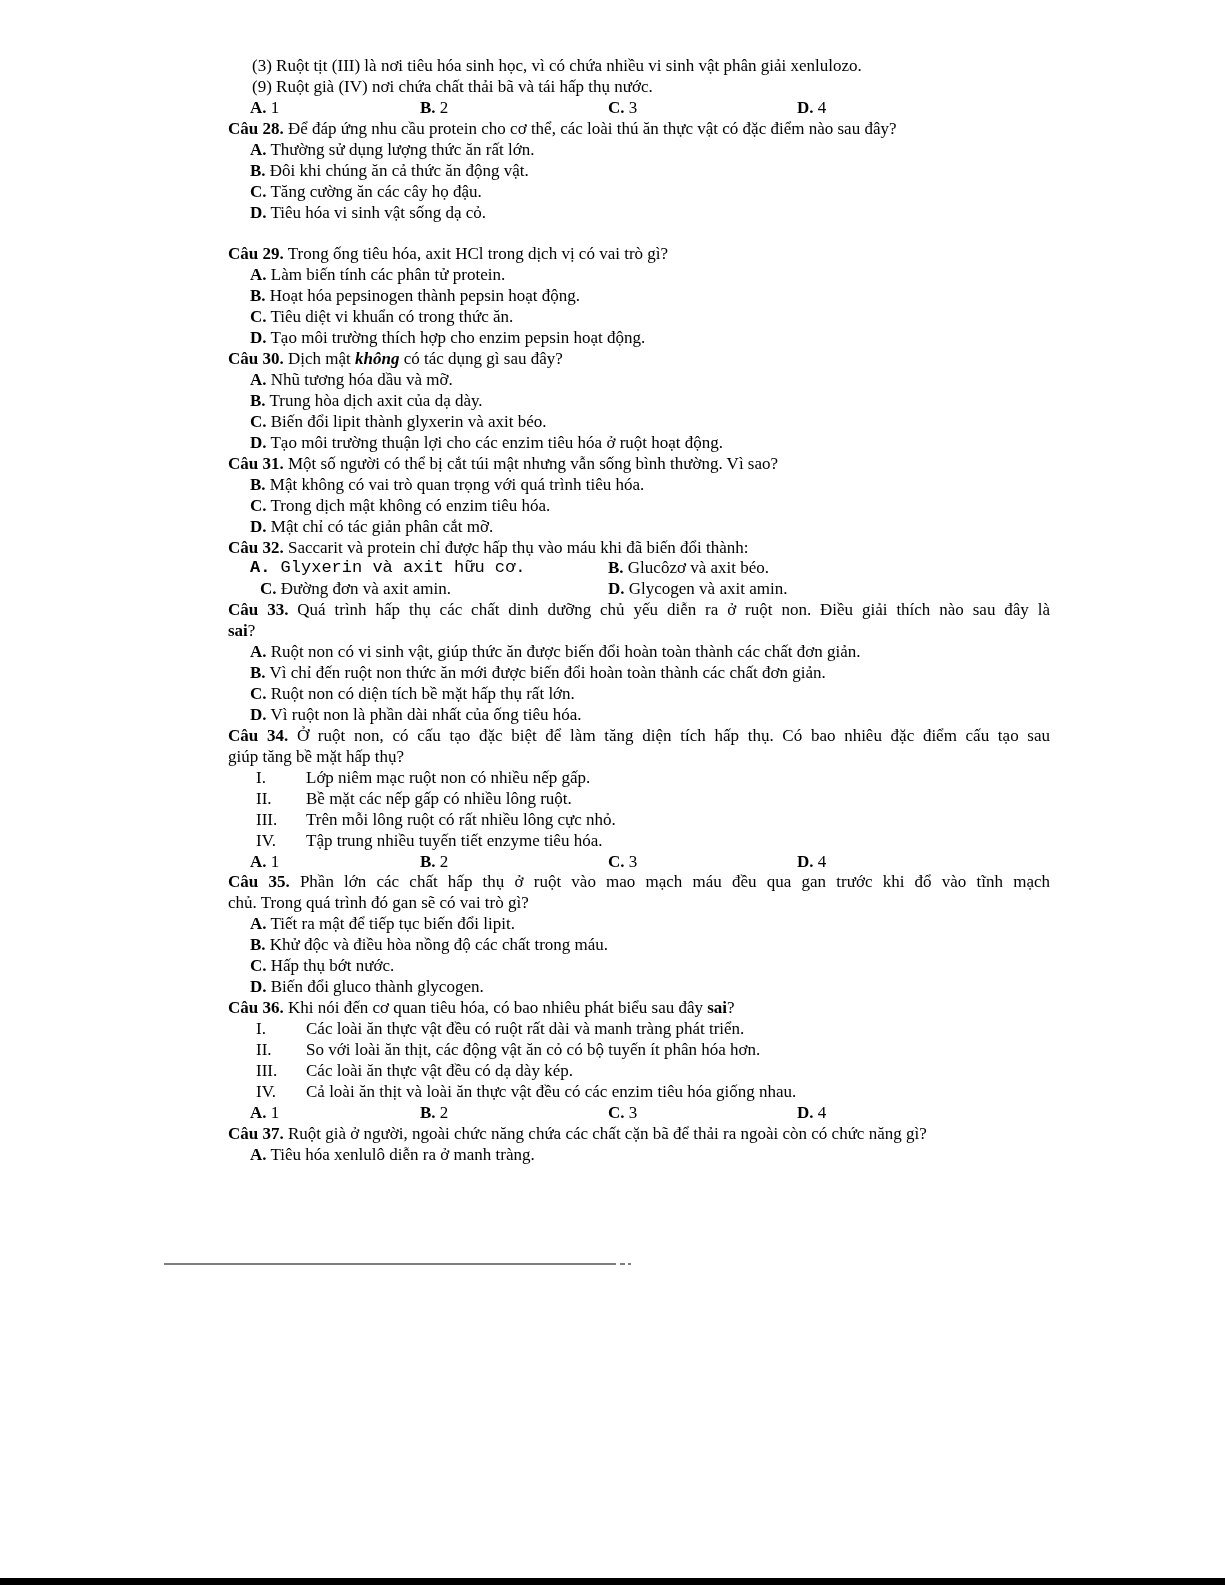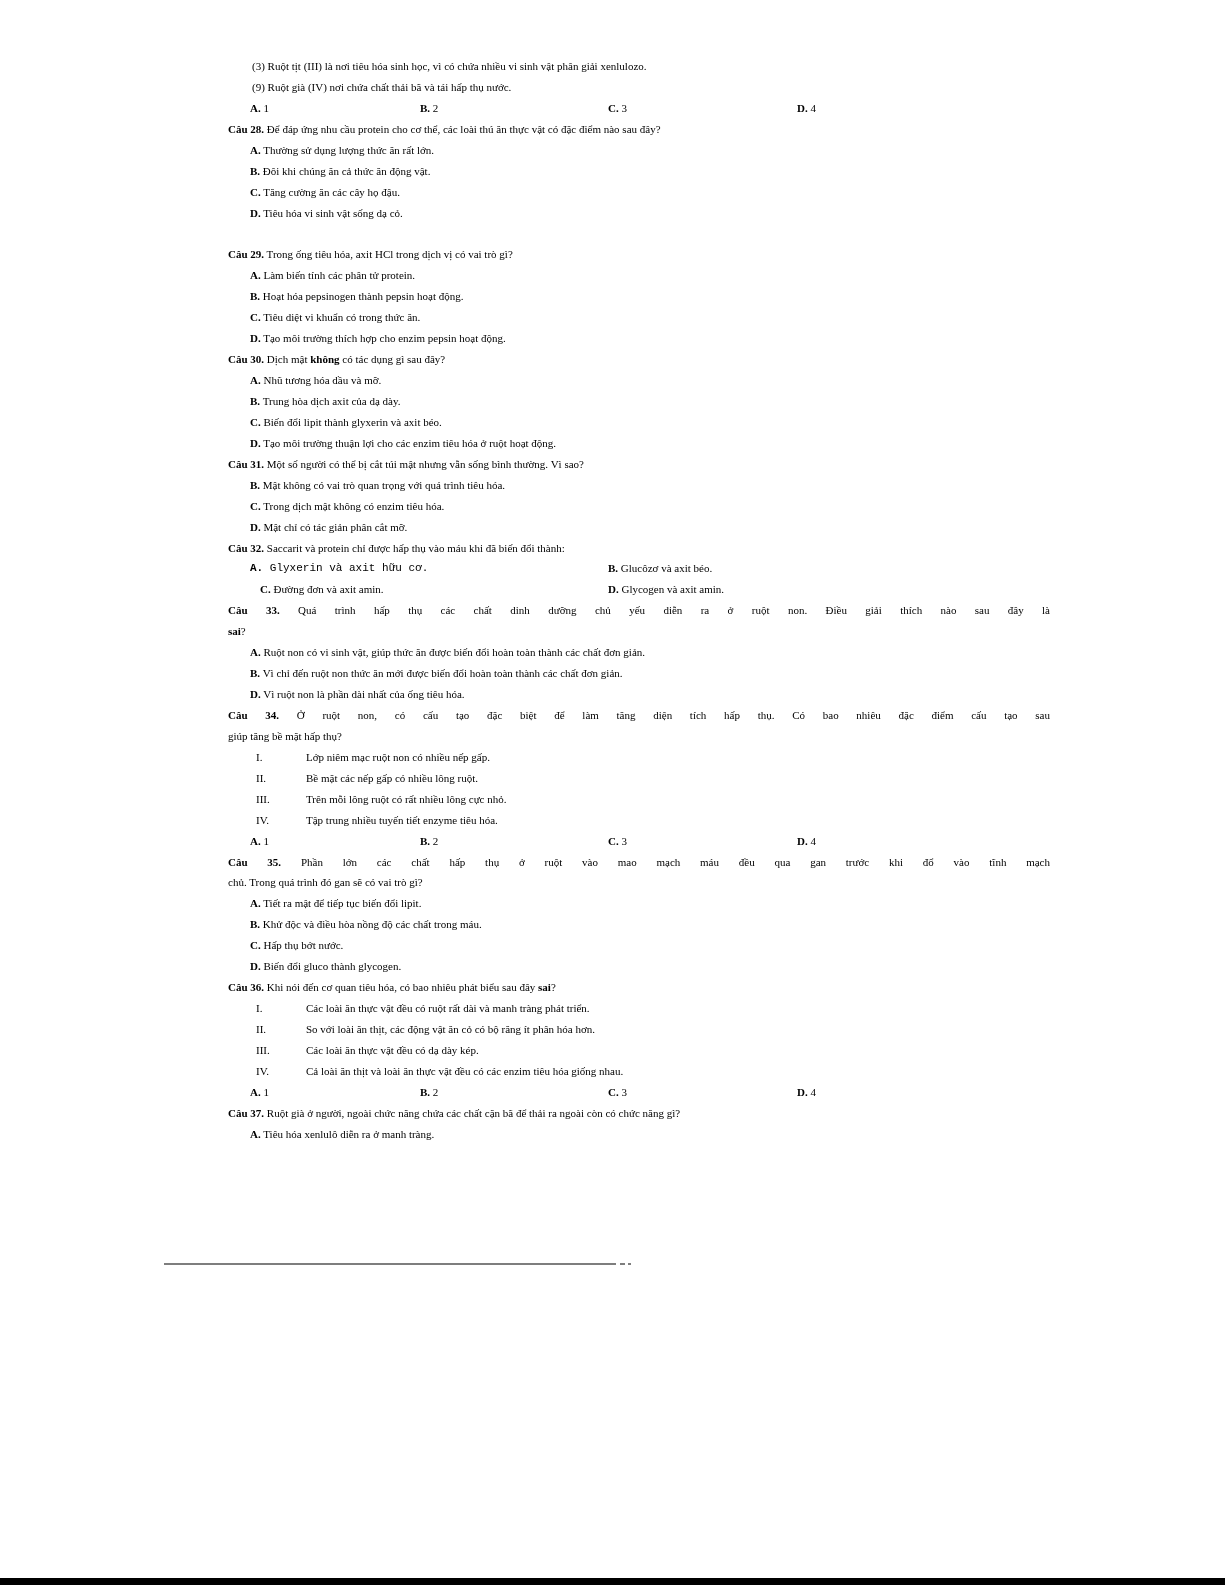--- a/index.html
+++ b/index.html
@@ -1,41 +1,41 @@
 <!DOCTYPE html>
 <html><head>
 <meta charset="utf-8">
 <style>
   html,body{margin:0;padding:0;background:#ffffff;}
   .page{
     position:relative;
     width:1225px;height:1585px;
     background:#ffffff;
     font-family:"Liberation Serif","DejaVu Serif",serif;
-    font-size:11px;
+    font-size:17px;
     line-height:20.93px;
     color:#000;
     overflow:hidden;
   }
   .content{
     position:absolute;
     left:228px;top:56px;
     width:822px;
   }
   .line{position:relative;white-space:nowrap;min-height:20.93px;}
   .line.just{white-space:normal;text-align:justify;text-align-last:justify;}
   .blank{height:20.93px;}
   .ind-p{padding-left:24px;}
   .ind-opt{padding-left:22px;}
   .ind-num{padding-left:28px;}
   .num{display:inline-block;width:50px;}
   .row{height:20.93px;}
   .col{position:absolute;top:0;white-space:nowrap;}
   .b{font-weight:700;}
-  .i{}
+  .i{font-style:italic;}
   .divider{position:absolute;height:2px;background:#7e7e7e;}
   .divider-dash{position:absolute;height:2px;background:#8a8a8a;}
   .footer-bar{position:absolute;left:0;width:1225px;height:7px;background:#000000;}
 </style>
 </head>
 <body>
 
 <div class="page">
   <div class="content" id="lines">
       <div class="line ind-p"><span>(3) Ruột tịt (III) là nơi tiêu hóa sinh học, vì có chứa nhiều vi sinh vật phân giải xenlulozo.</span></div>
@@ -72,20 +72,21 @@
         <span class="col" style="left: 380px;"><span class="b">B.</span><span> Glucôzơ và axit béo.</span></span>
       </div>
       <div class="line row">
         <span class="col" style="left: 32px;"><span class="b">C.</span><span> Đường đơn và axit amin.</span></span>
         <span class="col" style="left: 380px;"><span class="b">D.</span><span> Glycogen và axit amin.</span></span>
       </div>
       <div class="line just"><span class="b">Câu 33.</span><span> Quá trình hấp thụ các chất dinh dưỡng chủ yếu diễn ra ở ruột non. Điều giải thích nào sau đây là</span></div>
       <div class="line"><span class="b">sai</span><span>?</span></div>
       <div class="line ind-opt"><span class="b">A.</span><span> Ruột non có vi sinh vật, giúp thức ăn được biến đổi hoàn toàn thành các chất đơn giản.</span></div>
       <div class="line ind-opt"><span class="b">B.</span><span> Vì chỉ đến ruột non thức ăn mới được biến đổi hoàn toàn thành các chất đơn giản.</span></div>
+      <div class="line ind-opt"><span class="b">C.</span><span> Ruột non có diện tích bề mặt hấp thụ rất lớn.</span></div>
       <div class="line ind-opt"><span class="b">D.</span><span> Vì ruột non là phần dài nhất của ống tiêu hóa.</span></div>
       <div class="line just"><span class="b">Câu 34.</span><span> Ở ruột non, có cấu tạo đặc biệt để làm tăng diện tích hấp thụ. Có bao nhiêu đặc điểm cấu tạo sau</span></div>
       <div class="line"><span>giúp tăng bề mặt hấp thụ?</span></div>
       <div class="line ind-num"><span class="num">I.</span><span>Lớp niêm mạc ruột non có nhiều nếp gấp.</span></div>
       <div class="line ind-num"><span class="num">II.</span><span>Bề mặt các nếp gấp có nhiều lông ruột.</span></div>
       <div class="line ind-num"><span class="num">III.</span><span>Trên mỗi lông ruột có rất nhiều lông cực nhỏ.</span></div>
       <div class="line ind-num"><span class="num">IV.</span><span>Tập trung nhiều tuyến tiết enzyme tiêu hóa.</span></div>
       <div class="line row">
         <span class="col" style="left: 22px;"><span class="b">A.</span><span> 1</span></span>
         <span class="col" style="left: 192px;"><span class="b">B.</span><span> 2</span></span>
@@ -93,21 +94,21 @@
         <span class="col" style="left: 569px;"><span class="b">D.</span><span> 4</span></span>
       </div>
       <div class="line just"><span class="b">Câu 35.</span><span> Phần lớn các chất hấp thụ ở ruột vào mao mạch máu đều qua gan trước khi đổ vào tĩnh mạch</span></div>
       <div class="line"><span>chủ. Trong quá trình đó gan sẽ có vai trò gì?</span></div>
       <div class="line ind-opt"><span class="b">A.</span><span> Tiết ra mật để tiếp tục biến đổi lipit.</span></div>
       <div class="line ind-opt"><span class="b">B.</span><span> Khử độc và điều hòa nồng độ các chất trong máu.</span></div>
       <div class="line ind-opt"><span class="b">C.</span><span> Hấp thụ bớt nước.</span></div>
       <div class="line ind-opt"><span class="b">D.</span><span> Biến đổi gluco thành glycogen.</span></div>
       <div class="line"><span class="b">Câu 36.</span><span> Khi nói đến cơ quan tiêu hóa, có bao nhiêu phát biểu sau đây </span><span class="b">sai</span><span>?</span></div>
       <div class="line ind-num"><span class="num">I.</span><span>Các loài ăn thực vật đều có ruột rất dài và manh tràng phát triển.</span></div>
-      <div class="line ind-num"><span class="num">II.</span><span>So với loài ăn thịt, các động vật ăn cỏ có bộ răng ít phân hóa hơn.</span></div>
+      <div class="line ind-num"><span class="num">II.</span><span>So với loài ăn thịt, các động vật ăn cỏ có bộ tuyến ít phân hóa hơn.</span></div>
       <div class="line ind-num"><span class="num">III.</span><span>Các loài ăn thực vật đều có dạ dày kép.</span></div>
       <div class="line ind-num"><span class="num">IV.</span><span>Cả loài ăn thịt và loài ăn thực vật đều có các enzim tiêu hóa giống nhau.</span></div>
       <div class="line row">
         <span class="col" style="left: 22px;"><span class="b">A.</span><span> 1</span></span>
         <span class="col" style="left: 192px;"><span class="b">B.</span><span> 2</span></span>
         <span class="col" style="left: 380px;"><span class="b">C.</span><span> 3</span></span>
         <span class="col" style="left: 569px;"><span class="b">D.</span><span> 4</span></span>
       </div>
       <div class="line"><span class="b">Câu 37.</span><span> Ruột già ở người, ngoài chức năng chứa các chất cặn bã để thải ra ngoài còn có chức năng gì?</span></div>
       <div class="line ind-opt"><span class="b">A.</span><span> Tiêu hóa xenlulô diễn ra ở manh tràng.</span></div>

